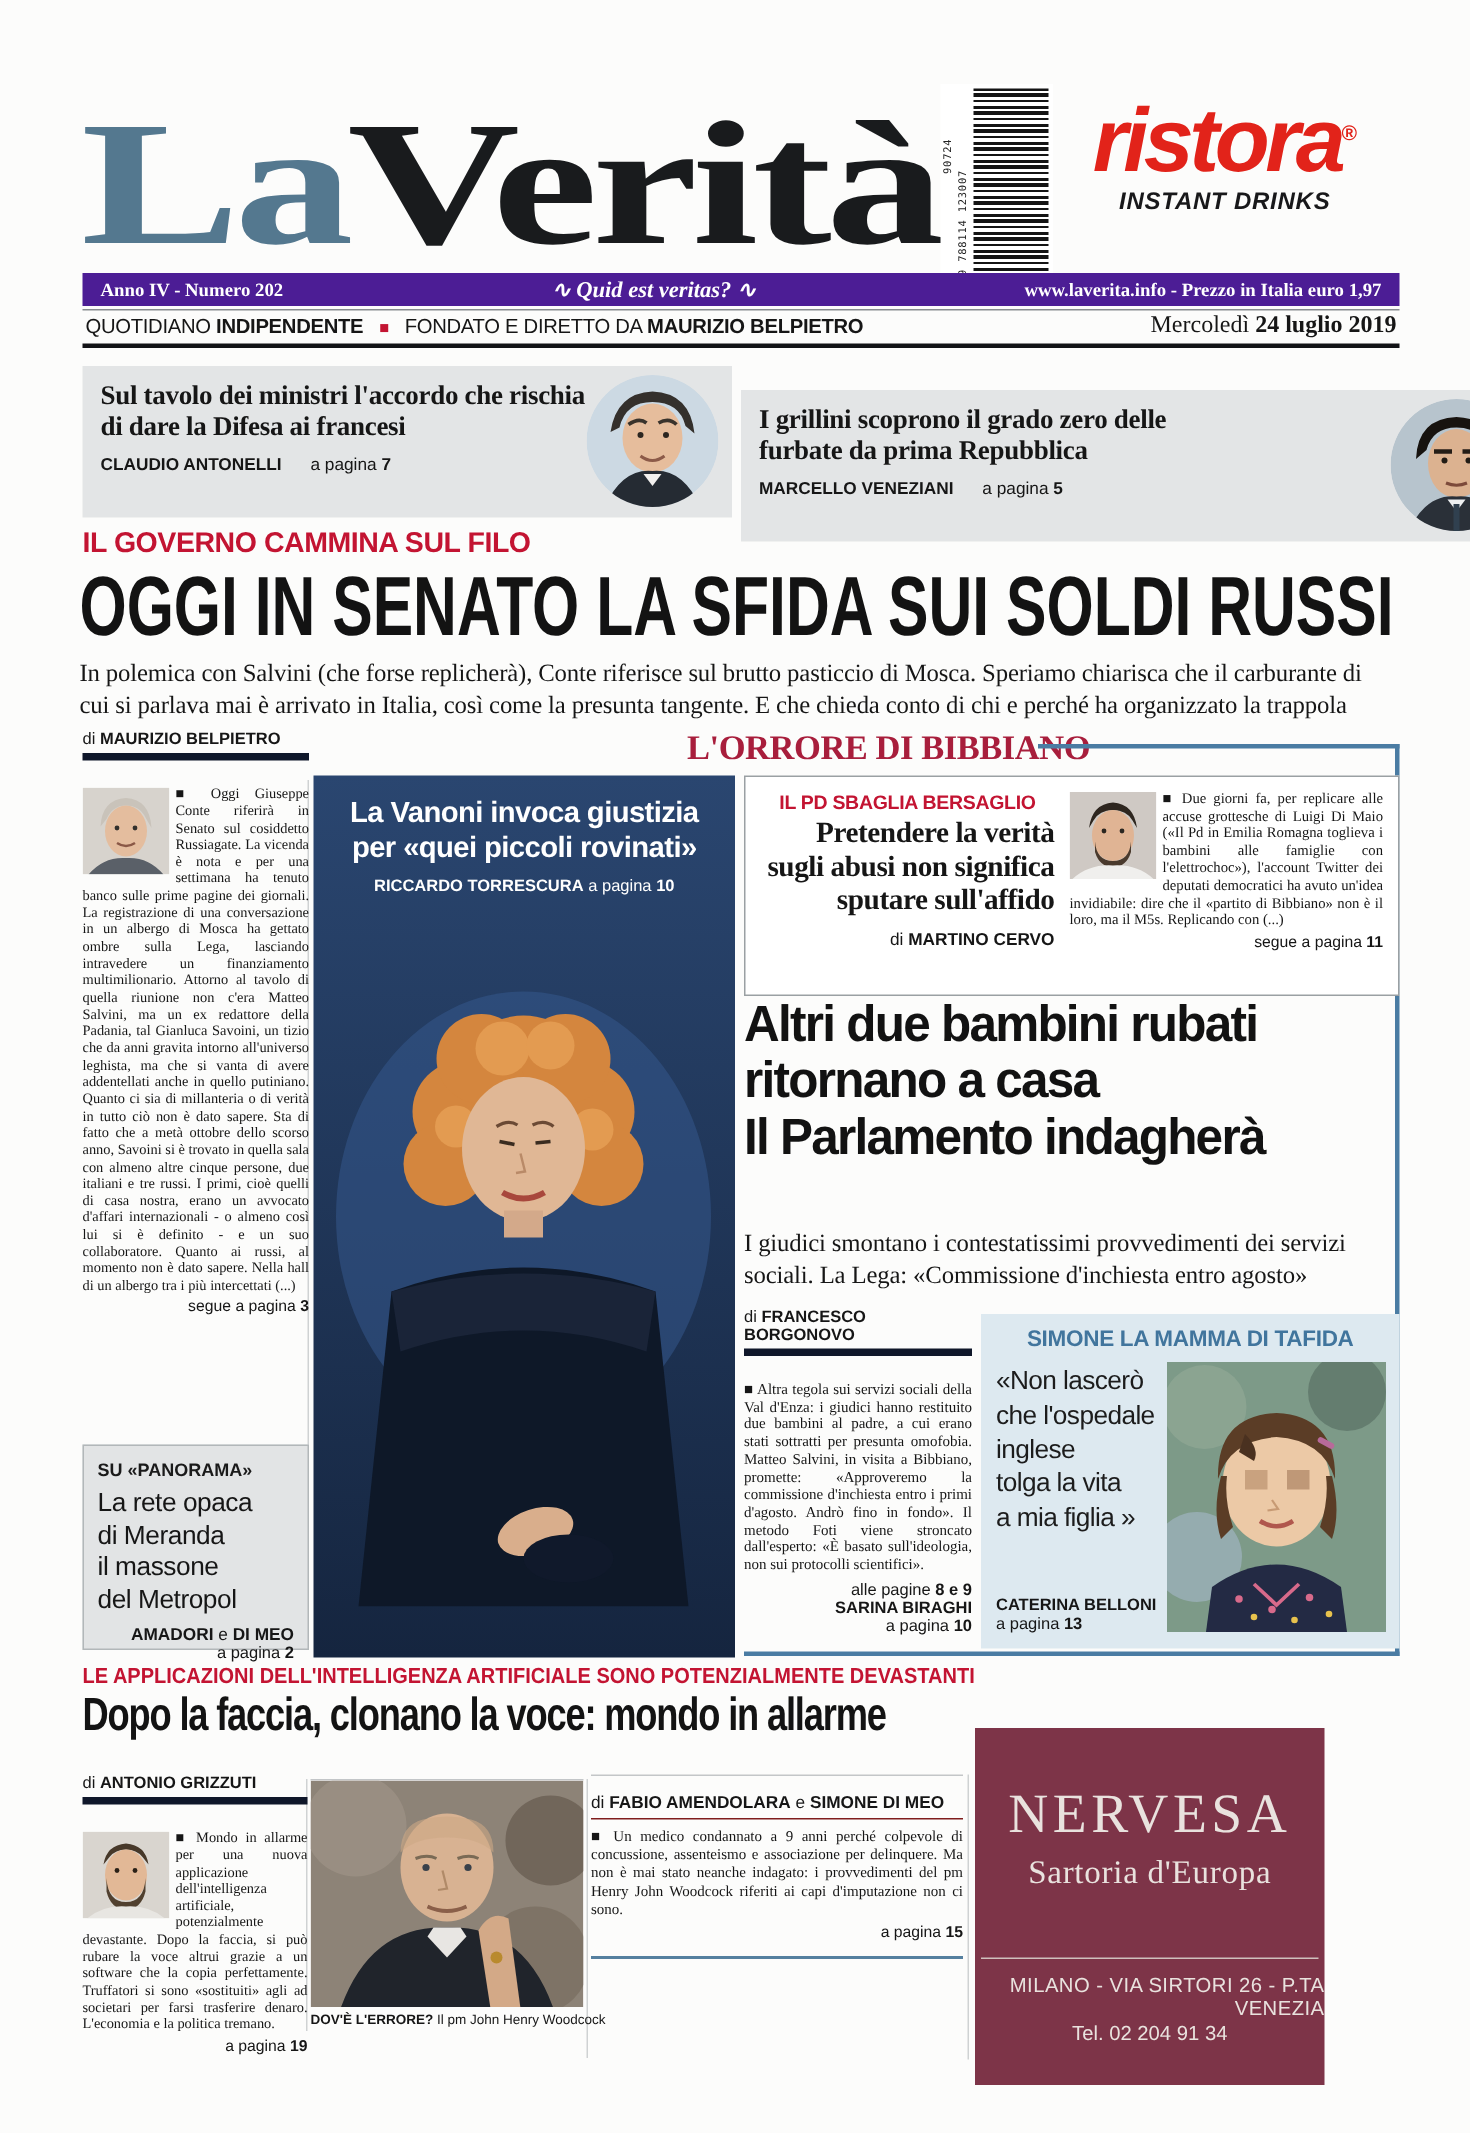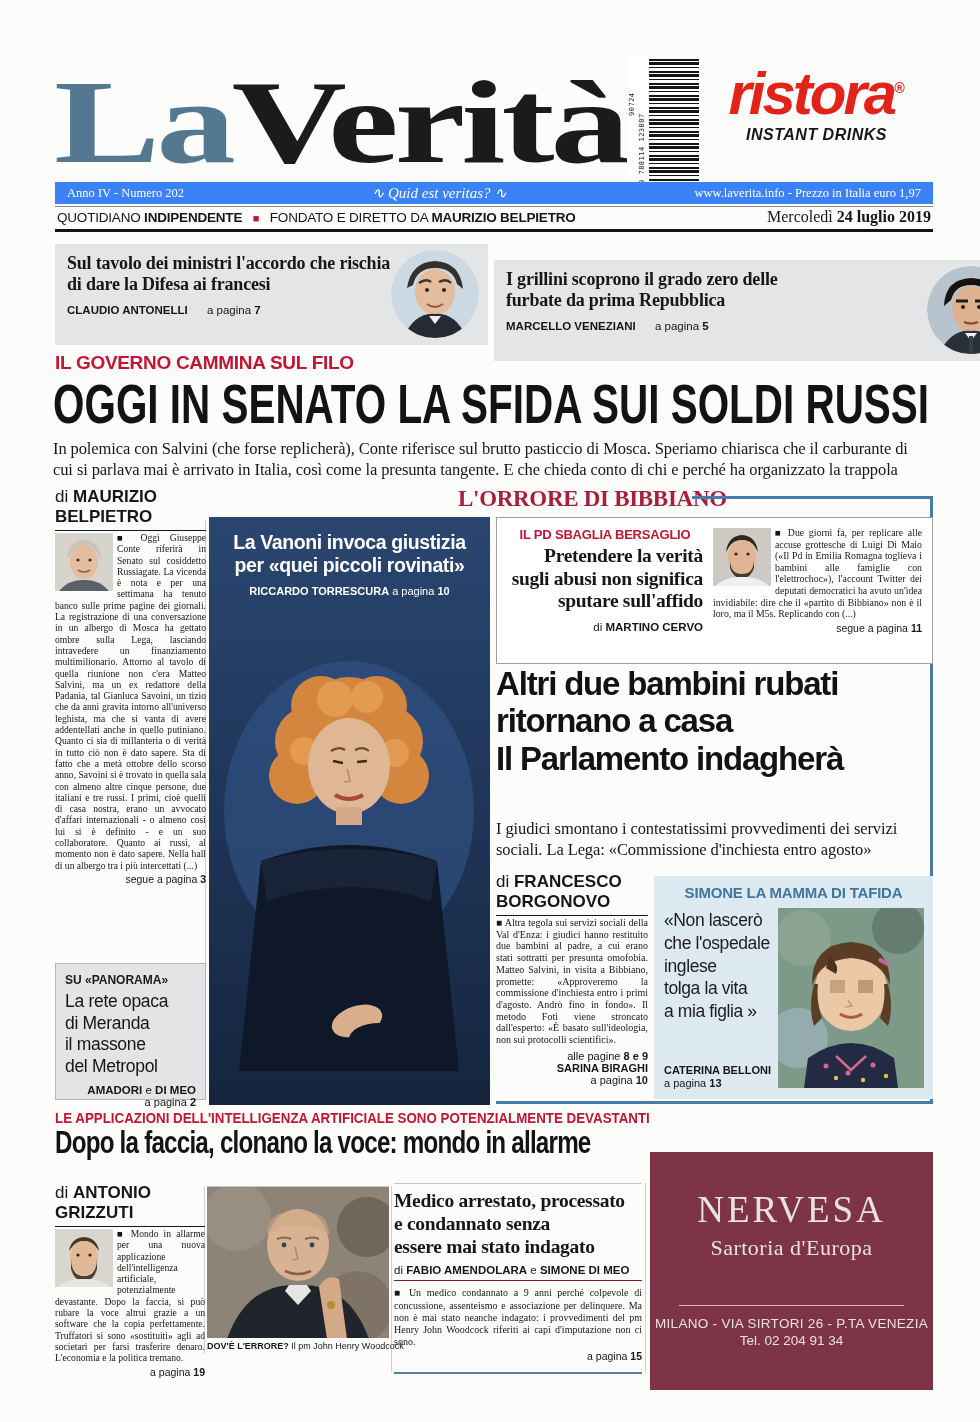--- a/index.html
+++ b/index.html
@@ -7,23 +7,23 @@
         font-family:"Liberation Serif","DejaVu Serif",serif;color:#161616;overflow:hidden;}
   .page *{box-sizing:border-box;}
   .abs{position:absolute;}
   .sans{font-family:"Liberation Sans","DejaVu Sans",sans-serif;}
   .b{font-weight:bold;}
   .preline{white-space:pre-line;}
   .just{text-align:justify;}
   .right{text-align:right;}
 
   
-  .bluebar{left:55px;top:182px;width:878px;height:22px;background:#3b82f6;color:#fff;
+  .bluebar{left:55px;top:182px;width:878px;height:22px;background:#4c1d95;color:#fff;
            display:flex;justify-content:space-between;align-items:center;padding:0 12px;
-           font-weight:normal;font-size:12.5px;}
+           font-weight:bold;font-size:12.5px;}
   .motto{font-style:italic;font-size:15px;}
   .tagrow{left:55px;top:206px;width:878px;height:26px;border-top:1px solid #878c8f;
           border-bottom:3px solid #121316;display:flex;justify-content:space-between;
           align-items:center;padding:2px 2px 4px 2px;}
   .tagleft{font-size:13.5px;letter-spacing:-0.2px;}
   .redsq{color:#c31432;margin:0 7px;font-size:11px;}
   .daterow{font-size:16px;}
 
   .barcode{left:627px;top:56px;width:75px;height:130px;background:#fff;}
   .barcode .bars{position:absolute;left:22px;top:3px;right:3px;bottom:3px;
@@ -41,21 +41,21 @@
   
   .teaser{height:101px;background:#e3e5e6;padding:9px 12px;}
   .teaser .hl{font-weight:bold;font-size:18px;line-height:1.16;letter-spacing:-0.2px;width:330px;font-family:Liberation Serif, serif;}
   .teaser .by{margin-top:9px;font-size:11.5px;}
   .circ{position:absolute;right:9px;top:6px;width:88px;height:88px;border-radius:50%;overflow:hidden;}
 
   
   .kicker{color:#c31432;font-weight:bold;}
   .lead-stand{font-size:16.5px;line-height:21px;letter-spacing:-0.1px;}
 
-  .colby{font-size:17px;border-bottom:1px solid #0f172a;padding-bottom:3px;margin-bottom:1px;}
+  .colby{font-size:11px;border-bottom:5px solid #0f172a;padding-bottom:3px;margin-bottom:17px;}
   .bodytxt{font-size:9.6px;line-height:11.3px;}
   .pageref{font-size:10.5px;margin-top:2px;}
   .authimg{float:left;width:58px;height:58px;margin:1px 4px 1px 0;overflow:hidden;}
 
   .panorama{left:55px;top:963px;width:151px;height:137px;background:#e2e4e5;border:1px solid #b2b7b9;padding:9px 9px;}
   .panorama .k{font-size:12px;color:#1a1a1a;}
   .panorama .h{font-size:17.5px;line-height:1.24;font-weight:400;margin-top:4px;letter-spacing:-0.3px;}
 
   .vanoni{left:209px;top:517px;width:281px;height:588px;background:linear-gradient(#2a4670,#15253f);overflow:hidden;}
   .vanoni .hl{color:#fff;font-weight:bold;font-size:19.5px;line-height:1.2;text-align:center;
@@ -89,21 +89,21 @@
       letter-spacing:-1px;white-space:nowrap;transform:scaleX(0.78);transform-origin:left top;color:#131313;}
 
   .woodphoto{left:207px;top:1186px;width:182px;height:152px;overflow:hidden;}
   .woodcap{left:207px;top:1341px;width:184px;font-size:9px;white-space:nowrap;}
 
   .medico{left:394px;top:1183px;width:248px;border-top:1px solid #c3c6c8;padding-top:6px;}
   .medico .h{font-weight:bold;font-size:19.5px;line-height:1.17;letter-spacing:-0.3px;}
   .medico .by{font-size:11.5px;margin-top:6px;border-bottom:1px solid #7f1d1d;padding-bottom:4px;}
   .medico .bodytxt{font-size:10px;line-height:12.2px;margin-top:6px;}
 
-  .nervesa{left:650px;top:1152px;width:283px;height:238px;background:#7d3448;color:#e9e2de;
+  .nervesa{left:650px;top:1152px;width:233px;height:238px;background:#7d3448;color:#e9e2de;
       display:flex;flex-direction:column;align-items:center;text-align:right;}
   .nervesa .t{font-size:37px;letter-spacing:3px;margin-top:36px;}
   .nervesa .s{font-size:22px;margin-top:4px;letter-spacing:0.5px;}
   .nervesa .dv{width:225px;height:1px;background:#cfc0bd;margin-top:44px;}
   .nervesa .a{font-family:"Liberation Sans",sans-serif;font-size:13.5px;margin-top:10px;letter-spacing:0.3px;}
   .nervesa .p{font-family:"Liberation Sans",sans-serif;font-size:13.5px;margin-top:2px;}
 
   .vsep{width:1px;background:#cfd2d3;}
 </style>
 </head>
@@ -435,23 +435,20 @@
         <path d="M120 152 L112 100 Q120 86 132 92 L140 152 Z" fill="#d3a987"></path>
         <circle cx="124" cy="118" r="4" fill="#b98a2e"></circle>
       </svg>
   </div>
   <div class="abs woodcap sans">
     <span class="b">DOV'È L'ERRORE?</span>
     <span>Il pm John Henry Woodcock</span>
   </div>
 
   <div class="abs medico">
-    <div class="h preline">Medico arrestato, processato
-e condannato senza
-essere mai stato indagato</div>
     <div class="by sans">
       <span>di</span>
       <span class="b">FABIO AMENDOLARA</span>
       <span>e</span>
       <span class="b">SIMONE DI MEO</span>
     </div>
     <div class="bodytxt just">■ Un medico condannato a 9 anni perché colpevole di concussione, assenteismo e associazione per delinquere. Ma non è mai stato neanche indagato: i provvedimenti del pm Henry John Woodcock riferiti ai capi d'imputazione non ci sono.</div>
     <div class="pageref right sans">
       <span>a pagina</span>
       <span class="b">15</span>

